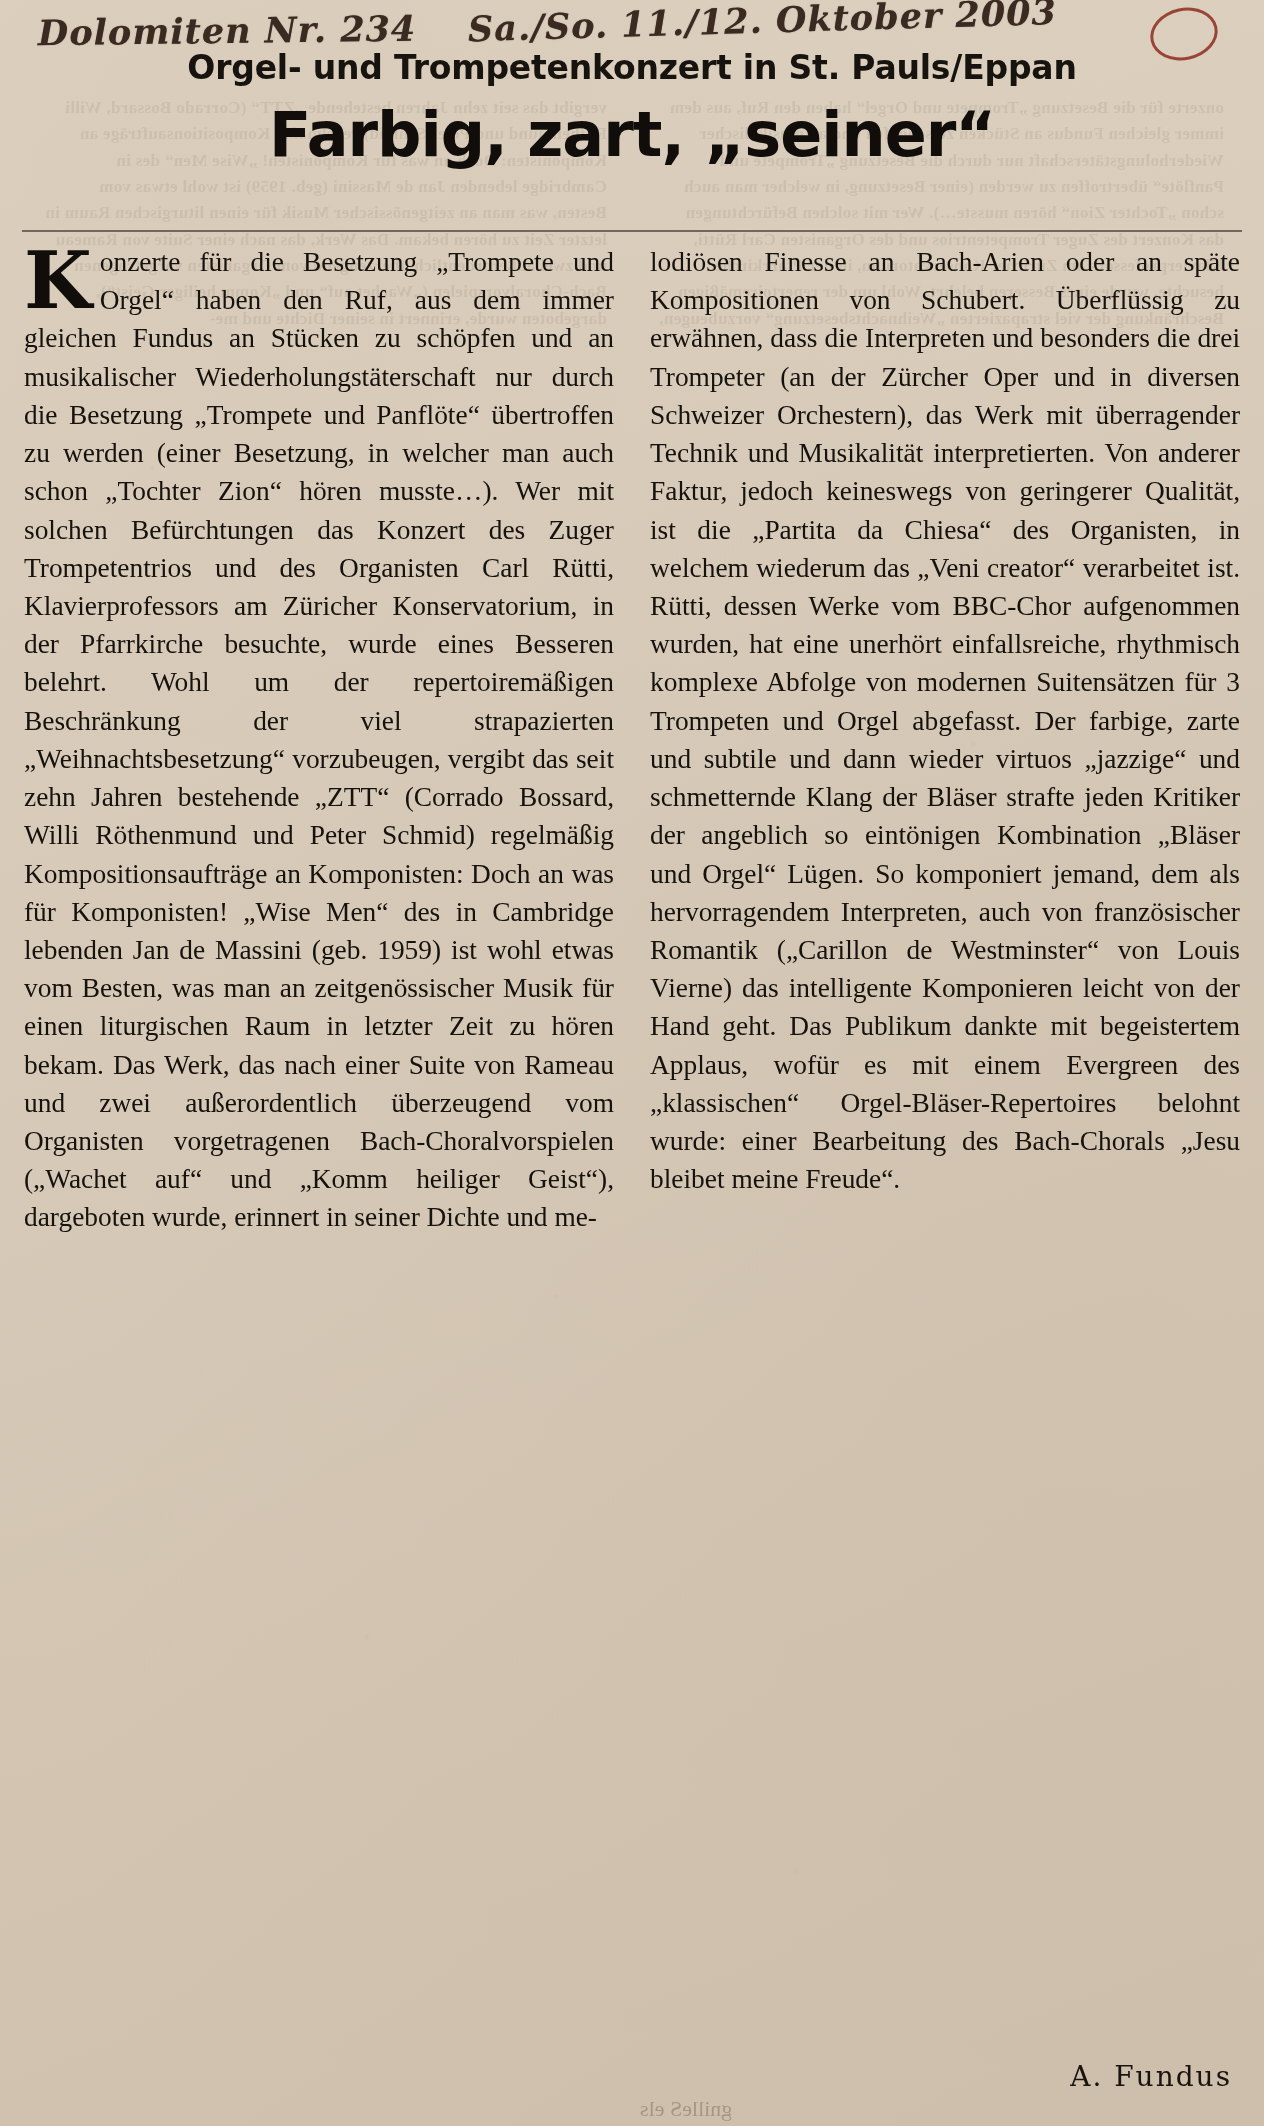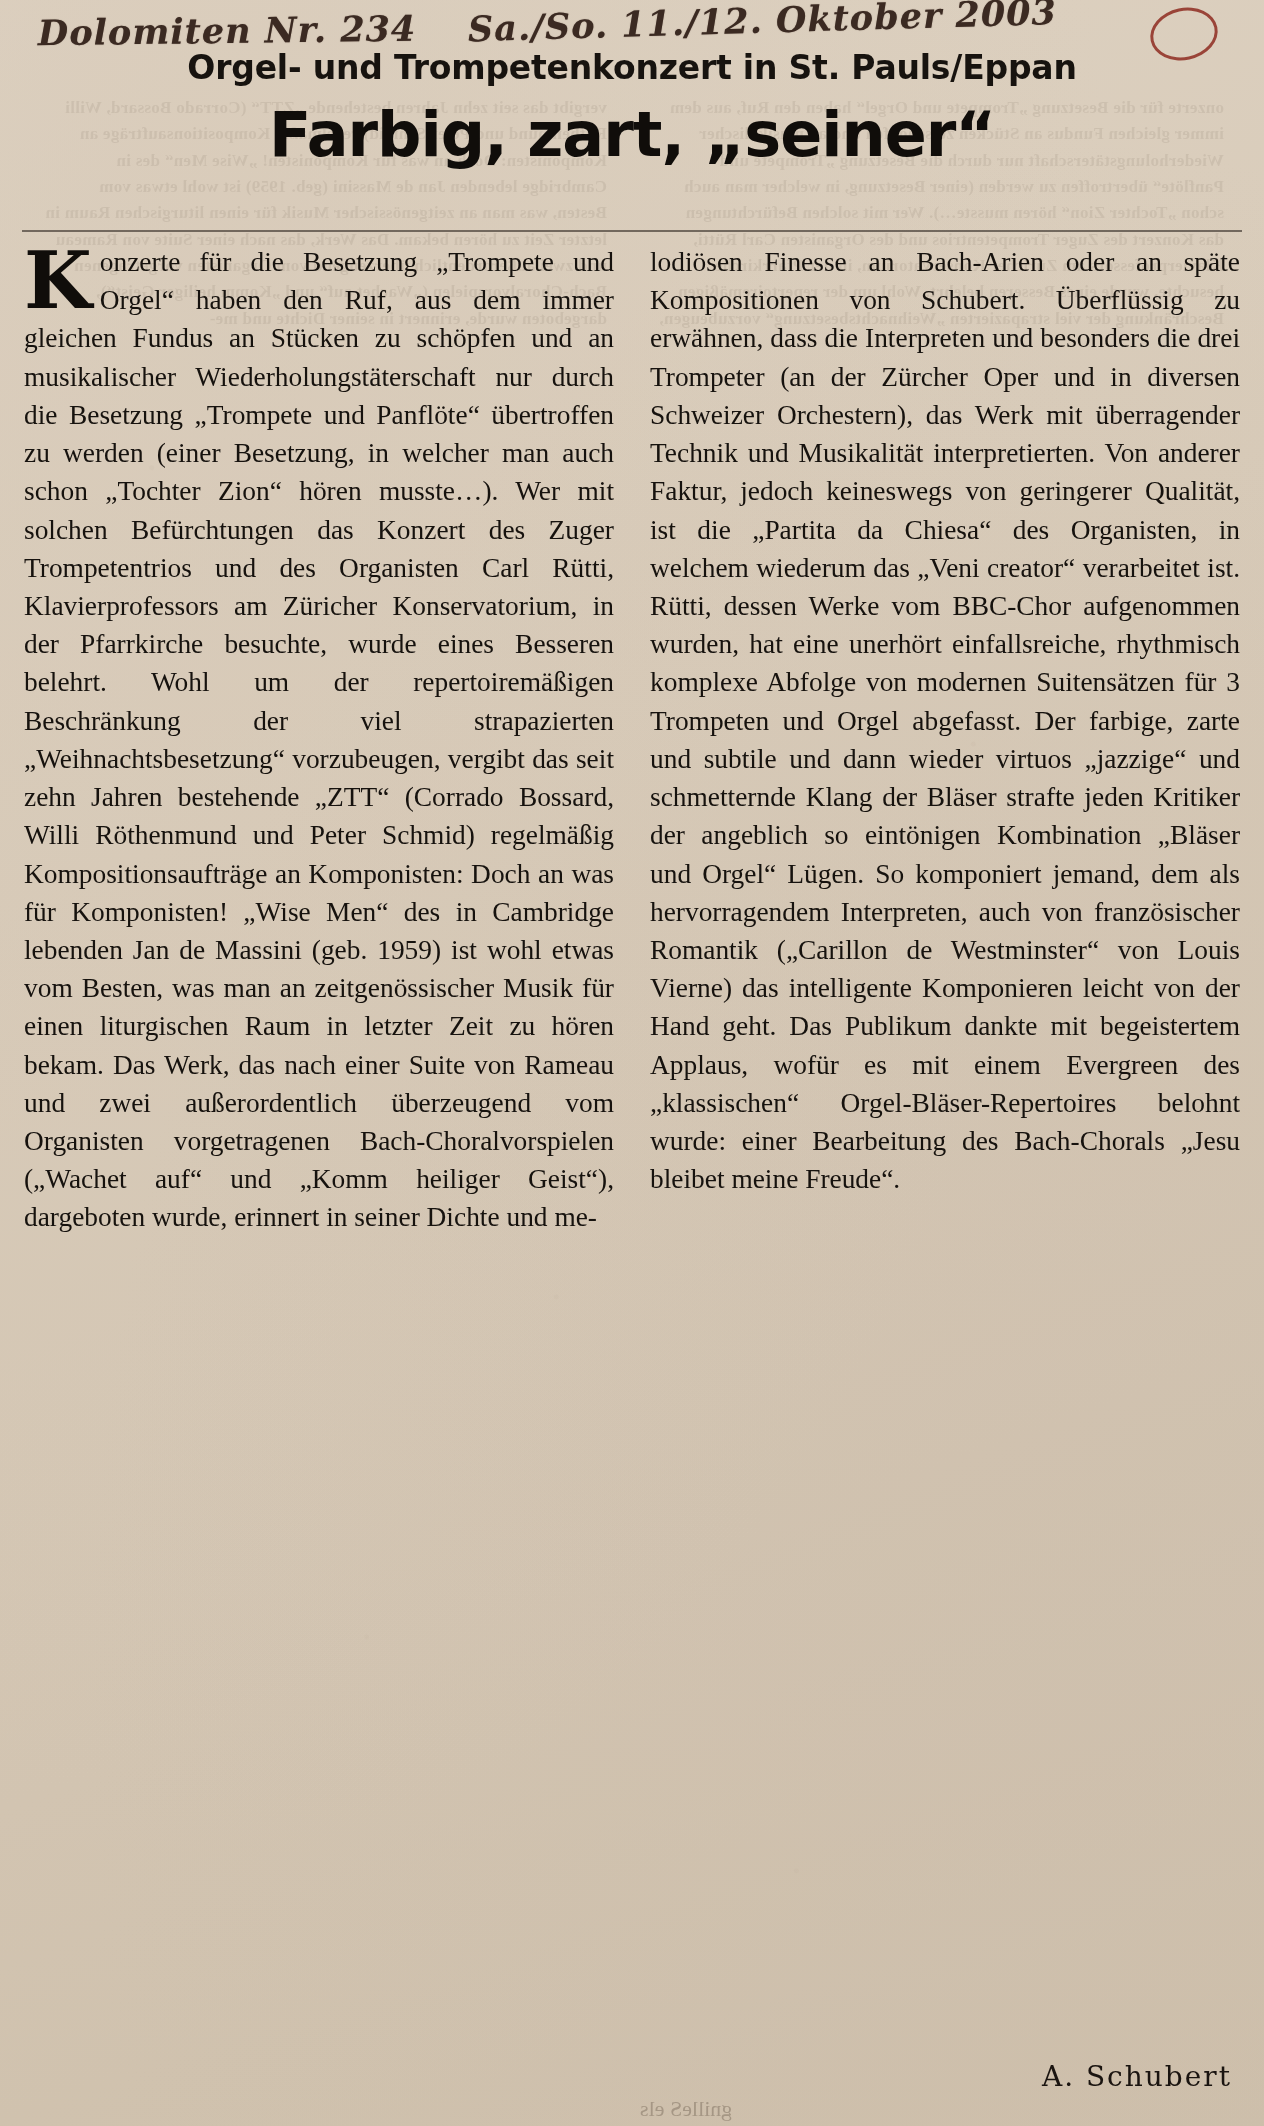--- a/index.html
+++ b/index.html
@@ -190,15 +190,15 @@
 
   <div id="columns">
     <div class="col">
       <p><span class="dropcap">K</span><span>onzerte für die Besetzung „Trompete und Orgel“ haben den Ruf, aus dem immer gleichen Fundus an Stücken zu schöpfen und an musikalischer Wiederholungstäterschaft nur durch die Besetzung „Trompete und Panflöte“ übertroffen zu werden (einer Besetzung, in welcher man auch schon „Tochter Zion“ hören musste…). Wer mit solchen Befürchtungen das Konzert des Zuger Trompetentrios und des Organisten Carl Rütti, Klavierprofessors am Züricher Konservatorium, in der Pfarrkirche besuchte, wurde eines Besseren belehrt. Wohl um der repertoiremäßigen Beschränkung der viel strapazierten „Weihnachtsbesetzung“ vorzubeugen, vergibt das seit zehn Jahren bestehende „ZTT“ (Corrado Bossard, Willi Röthenmund und Peter Schmid) regelmäßig Kompositionsaufträge an Komponisten: Doch an was für Komponisten! „Wise Men“ des in Cambridge lebenden Jan de Massini (geb. 1959) ist wohl etwas vom Besten, was man an zeitgenössischer Musik für einen liturgischen Raum in letzter Zeit zu hören bekam. Das Werk, das nach einer Suite von Rameau und zwei außerordentlich überzeugend vom Organisten vorgetragenen Bach-Choralvorspielen („Wachet auf“ und „Komm heiliger Geist“), dargeboten wurde, erinnert in seiner Dichte und me-</span></p>
     </div>
     <div class="col">
       <p>lodiösen Finesse an Bach-Arien oder an späte Kompositionen von Schubert. Überflüssig zu erwähnen, dass die Interpreten und besonders die drei Trompeter (an der Zürcher Oper und in diversen Schweizer Orchestern), das Werk mit überragender Technik und Musikalität interpretierten. Von anderer Faktur, jedoch keineswegs von geringerer Qualität, ist die „Partita da Chiesa“ des Organisten, in welchem wiederum das „Veni creator“ verarbeitet ist. Rütti, dessen Werke vom BBC-Chor aufgenommen wurden, hat eine unerhört einfallsreiche, rhythmisch komplexe Abfolge von modernen Suitensätzen für 3 Trompeten und Orgel abgefasst. Der farbige, zarte und subtile und dann wieder virtuos „jazzige“ und schmetternde Klang der Bläser strafte jeden Kritiker der angeblich so eintönigen Kombination „Bläser und Orgel“ Lügen. So komponiert jemand, dem als hervorragendem Interpreten, auch von französischer Romantik („Carillon de Westminster“ von Louis Vierne) das intelligente Komponieren leicht von der Hand geht. Das Publikum dankte mit begeistertem Applaus, wofür es mit einem Evergreen des „klassischen“ Orgel-Bläser-Repertoires belohnt wurde: einer Bearbeitung des Bach-Chorals „Jesu bleibet meine Freude“.</p>
     </div>
   </div>
 
-  <div id="signature">A. Schubert</div>
+  <div id="signature">A. Fundus</div>
   <div id="ghost-bottom">gnilleS els</div>
 </div>
 
 </body></html>

